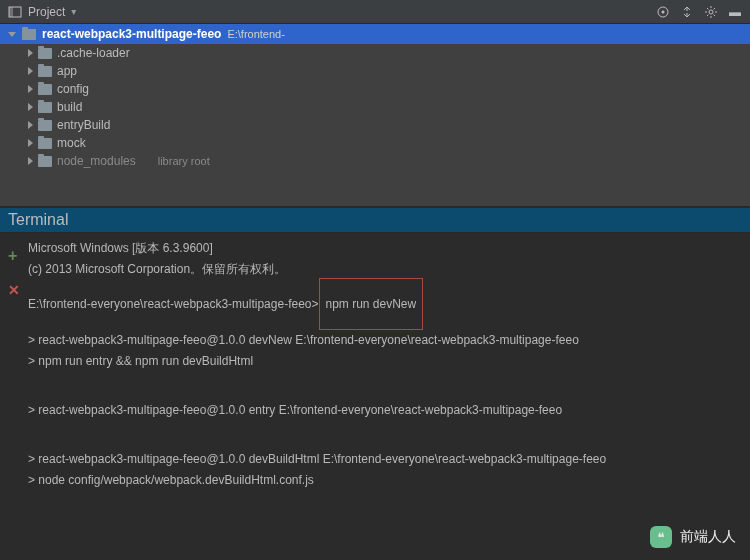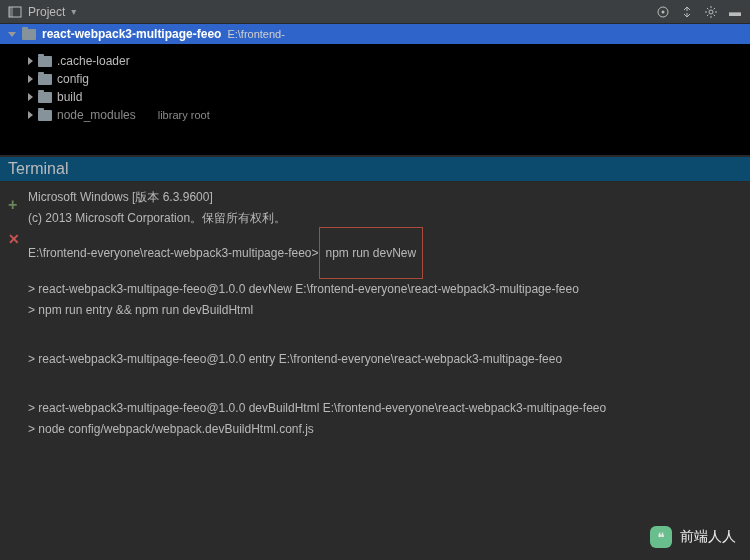--- a/index.html
+++ b/index.html
@@ -1,24 +1,24 @@
 <!DOCTYPE html>
 <html><head>
 <meta charset="utf-8">
 <style>
 *{margin:0;padding:0;box-sizing:border-box;font-family:"Segoe UI",Arial,sans-serif}
 body{background:#2b2b2b;width:750px;height:560px;overflow:hidden;position:relative;color:#a9b7c6}
 .toolbar{height:24px;background:#3c3f41;display:flex;align-items:center;padding:0 8px;border-bottom:1px solid #282828;font-size:12px;color:#bbb}
 .toolbar-left{display:flex;align-items:center;gap:6px}
 .toolbar-right{margin-left:auto;display:flex;align-items:center;gap:10px}
 .tb-icon{width:14px;height:14px;display:inline-flex;align-items:center;justify-content:center;cursor:pointer}
-.project-panel{background:#000000;height:131px;overflow:hidden}
+.project-panel{background:#404040;height:182px;overflow:hidden}
 .proj-root{background:#2f65ca;color:#fff;padding:3px 8px;display:flex;align-items:center;gap:6px;font-size:12px}
 .proj-root .path{color:#d0d0d0;font-size:11px;margin-left:0}
-.tree{padding:8px 0}
+.tree{padding:0 0}
 .tree-item{display:flex;align-items:center;gap:5px;padding:2px 0 2px 28px;font-size:12px;color:#bbb;cursor:pointer}
 .tree-item.dim{color:#8a8a8a}
 .arrow{width:0;height:0;border-top:4px solid transparent;border-bottom:4px solid transparent;border-left:5px solid #999}
 .arrow.down{border-left:4px solid transparent;border-right:4px solid transparent;border-top:5px solid #999;border-bottom:none}
 .folder-ico{width:14px;height:11px;background:#87939a;border-radius:1px;position:relative}
 .folder-ico::before{content:"";position:absolute;top:-2px;left:0;width:6px;height:2px;background:#87939a;border-radius:1px 1px 0 0}
 .panel-divider{height:2px;background:#282828}
 .term-header{background:#0c4a6e;padding:3px 8px;font-size:16px;color:#bbb;border-bottom:1px solid #282828}
 .terminal{background:#2b2b2b;padding:6px 12px 6px 8px;font-family:"Consolas","Courier New",monospace;font-size:12px;color:#b8b8b8;line-height:1.6;display:flex}
 .term-icons{width:20px;display:flex;flex-direction:column;gap:10px;padding-top:4px}
@@ -77,26 +77,41 @@
   </div>
   <div class="tree">
     <div class="tree-item">
         <span class="arrow"></span>
         <span class="folder-ico"></span>
         <span>.cache-loader</span>
       </div>
     <div class="tree-item">
         <span class="arrow"></span>
         <span class="folder-ico"></span>
+        <span>app</span>
+      </div>
+    <div class="tree-item">
+        <span class="arrow"></span>
+        <span class="folder-ico"></span>
         <span>config</span>
       </div>
     <div class="tree-item">
         <span class="arrow"></span>
         <span class="folder-ico"></span>
         <span>build</span>
+      </div>
+    <div class="tree-item">
+        <span class="arrow"></span>
+        <span class="folder-ico"></span>
+        <span>entryBuild</span>
+      </div>
+    <div class="tree-item">
+        <span class="arrow"></span>
+        <span class="folder-ico"></span>
+        <span>mock</span>
       </div>
     <div class="tree-item dim">
         <span class="arrow"></span>
         <span class="folder-ico"></span>
         <span>node_modules</span>
         <span class="lib">library root</span>
       </div>
   </div>
 </div>
 

